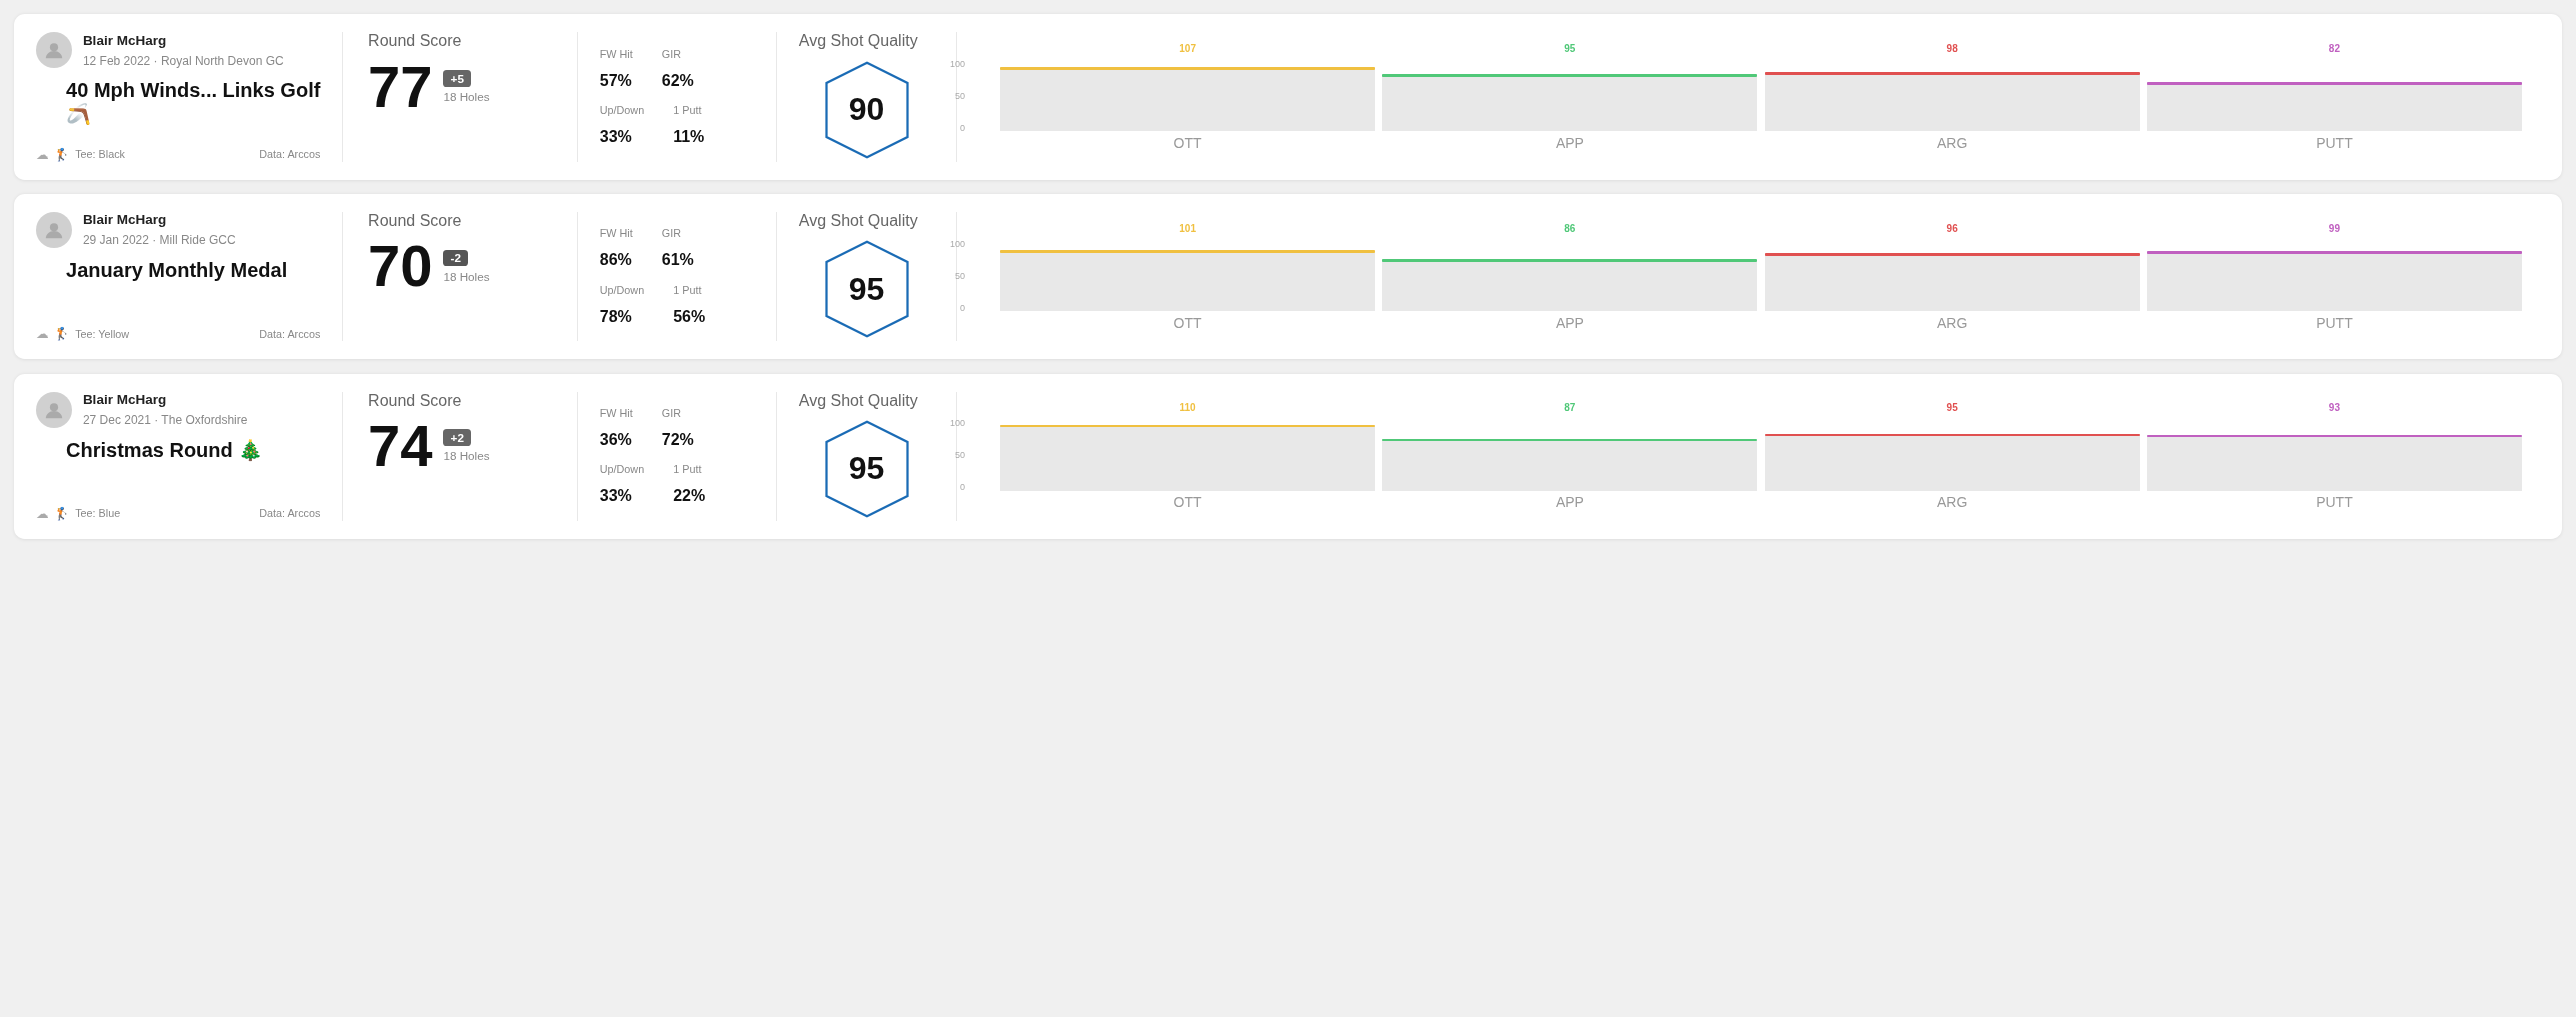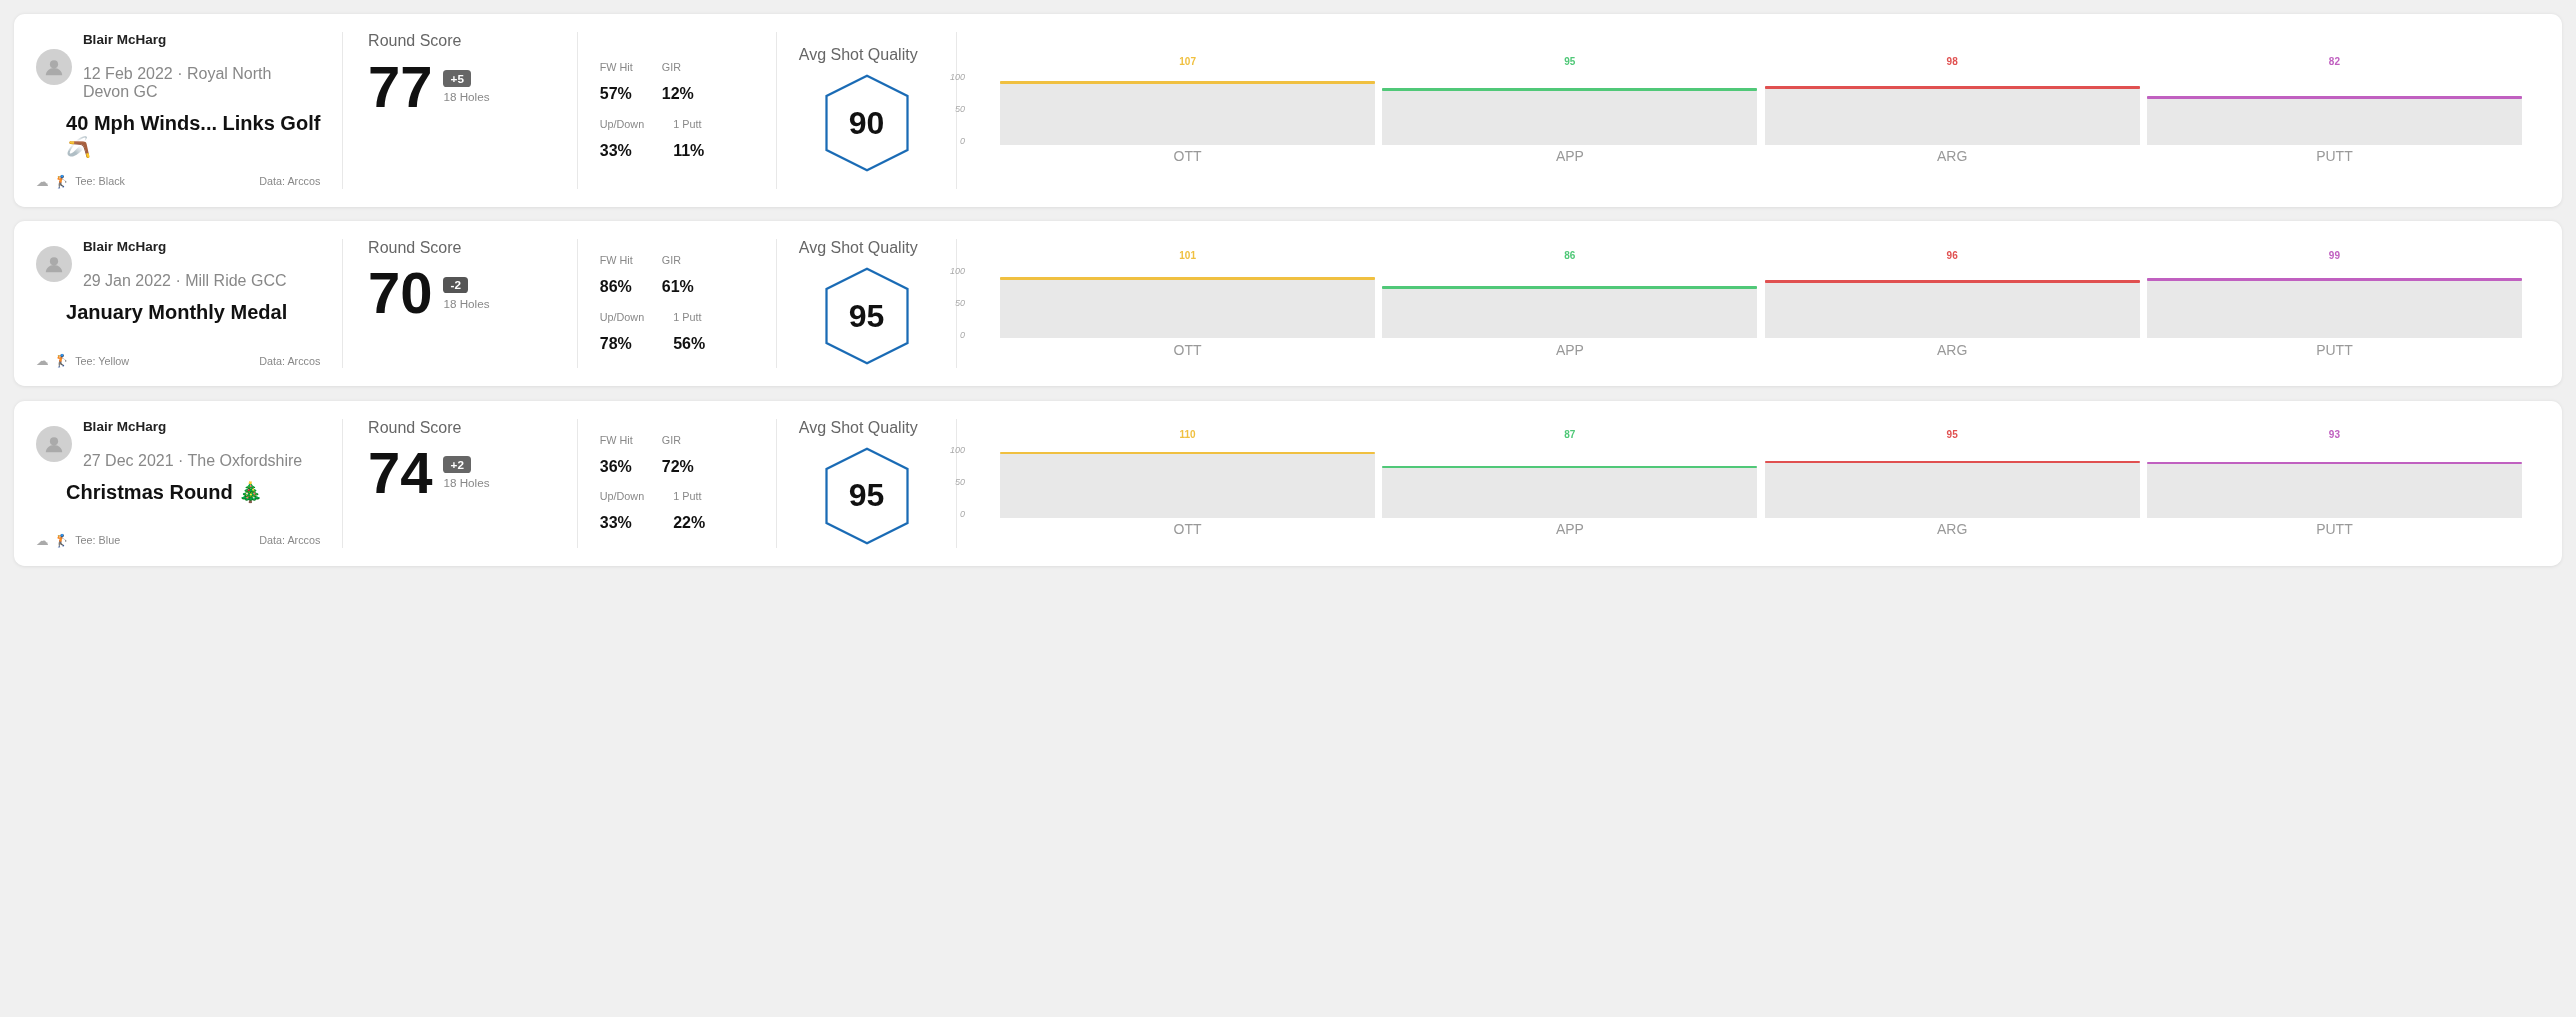--- a/index.html
+++ b/index.html
@@ -44,23 +44,23 @@
       color: #888;
       font-size: 16px;
       flex-shrink: 0;
     }
     .user-name {
       font-weight: 600;
       font-size: 13.5px;
       color: #222;
     }
     .user-date-course {
-      font-size: 16px;
+      font-size: 12px;
       color: #888;
-      margin-top: 18px;
+      margin-top: 6px;
     }
     .round-title {
       font-size: 20px;
       font-weight: 700;
       color: #111;
       margin-bottom: 14.4px;
       display: flex;
       align-items: center;
       gap: 7.2px;
       margin-left: 30px;
@@ -250,21 +250,20 @@
     }
     .chart-y-labels {
       position: absolute;
       left: -25px;
       top: 16px;
       bottom: 18px;
       display: flex;
       flex-direction: column;
       justify-content: space-between;
       align-items: flex-end;
-      font-style: italic;
     }
     .chart-y-label {
       font-size: 9px;
       color: #aaa;
     }
     .chart-wrapper {
       position: relative;
       padding-left: 25px;
     }
   </style>
@@ -314,21 +313,21 @@
       </div>
 
       <div class="card-stats">
         <div class="stats-row">
           <div class="stat-item">
             <span class="stat-label">FW Hit</span>
             <span class="stat-value">57%</span>
           </div>
           <div class="stat-item">
             <span class="stat-label">GIR</span>
-            <span class="stat-value">12%</span>
+            <span class="stat-value">62%</span>
           </div>
         </div>
         <div class="stats-row">
           <div class="stat-item">
             <span class="stat-label">Up/Down</span>
             <span class="stat-value">33%</span>
           </div>
           <div class="stat-item">
             <span class="stat-label">1 Putt</span>
             <span class="stat-value">11%</span>

